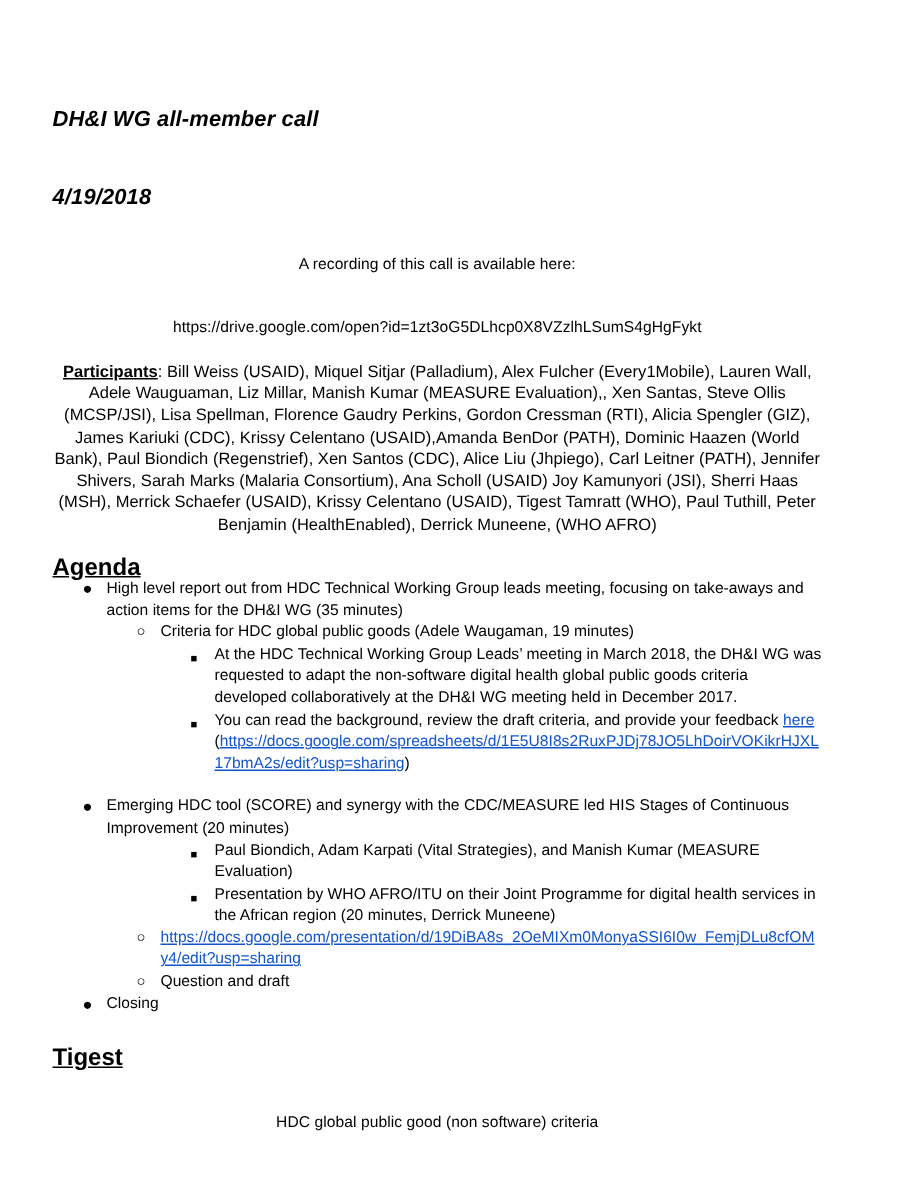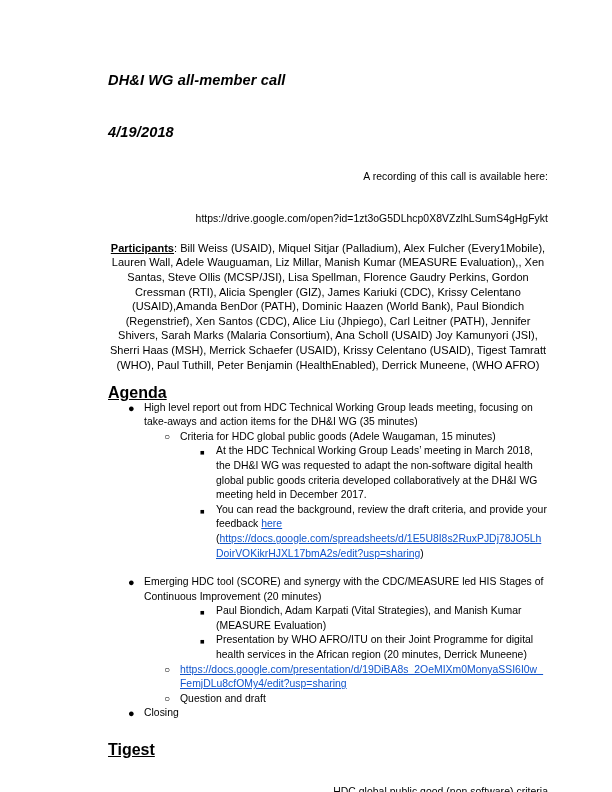--- a/index.html
+++ b/index.html
@@ -13,21 +13,21 @@
     font-family: "Liberation Sans", sans-serif;
     color: #000000;
     overflow: hidden;
   }
   .page {
     position: relative;
     width: 612px;
     height: 792px;
     background: #ffffff;
     box-sizing: border-box;
-    padding: 70px 64px 0 108px;
+    padding: 70px 64px 0 35px;
   }
   .doc-title {
     font-size: 14.6px;
     font-weight: bold;
     font-style: italic;
     line-height: 20px;
     letter-spacing: 0.1px;
   }
   .doc-date {
     font-size: 14.6px;
@@ -35,21 +35,21 @@
     font-style: italic;
     line-height: 20px;
     margin-bottom: 7px;
     letter-spacing: 0.1px;
     margin-top: 32px;
   }
   .para {
     font-size: 10.4px;
     line-height: 14.4px;
     letter-spacing: 0.05px;
-    text-align: right;
+    text-align: center;
     margin-top: 28px;
   }
   .spacer-md { height: 14px; }
   .spacer-lg { height: 22px; }
   .underline-head {
     font-size: 16px;
     line-height: 14.4px;
     font-weight: bold;
     text-decoration: underline;
   }
@@ -125,21 +125,21 @@
   <div class="underline-head">Agenda</div>
 
   <ul class="lvl1">
     <li class="item l1">
       <span class="marker">●</span>
       <span class="txt">High level report out from HDC Technical Working Group leads meeting, focusing on take-aways and action items for the DH&amp;I WG (35 minutes)</span>
 
       <ul class="lvl2">
         <li class="item l2">
           <span class="marker">○</span>
-          <span class="txt">Criteria for HDC global public goods (Adele Waugaman, 15 minutes)</span>
+          <span class="txt">Criteria for HDC global public goods (Adele Waugaman, 19 minutes)</span>
 
           <ul class="lvl3">
             <li class="item l3">
               <span class="marker">■</span>
               <span class="txt">At the HDC Technical Working Group Leads’ meeting in March 2018, the DH&amp;I WG was requested to adapt the non-software digital health global public goods criteria developed collaboratively at the DH&amp;I WG meeting held in December 2017.</span>
             </li>
             <li class="item l3">
               <span class="marker">■</span>
               <span class="txt"><span>You can read the background, review the draft criteria, and provide your feedback </span><a class="link" href="#">here</a><br><span>(</span><a class="link" href="#">https://docs.google.com/spreadsheets/d/1E5U8I8s2RuxPJDj78JO5LhDoirVOKikrHJXL17bmA2s/edit?usp=sharing</a><span>)</span></span>
             </li>

